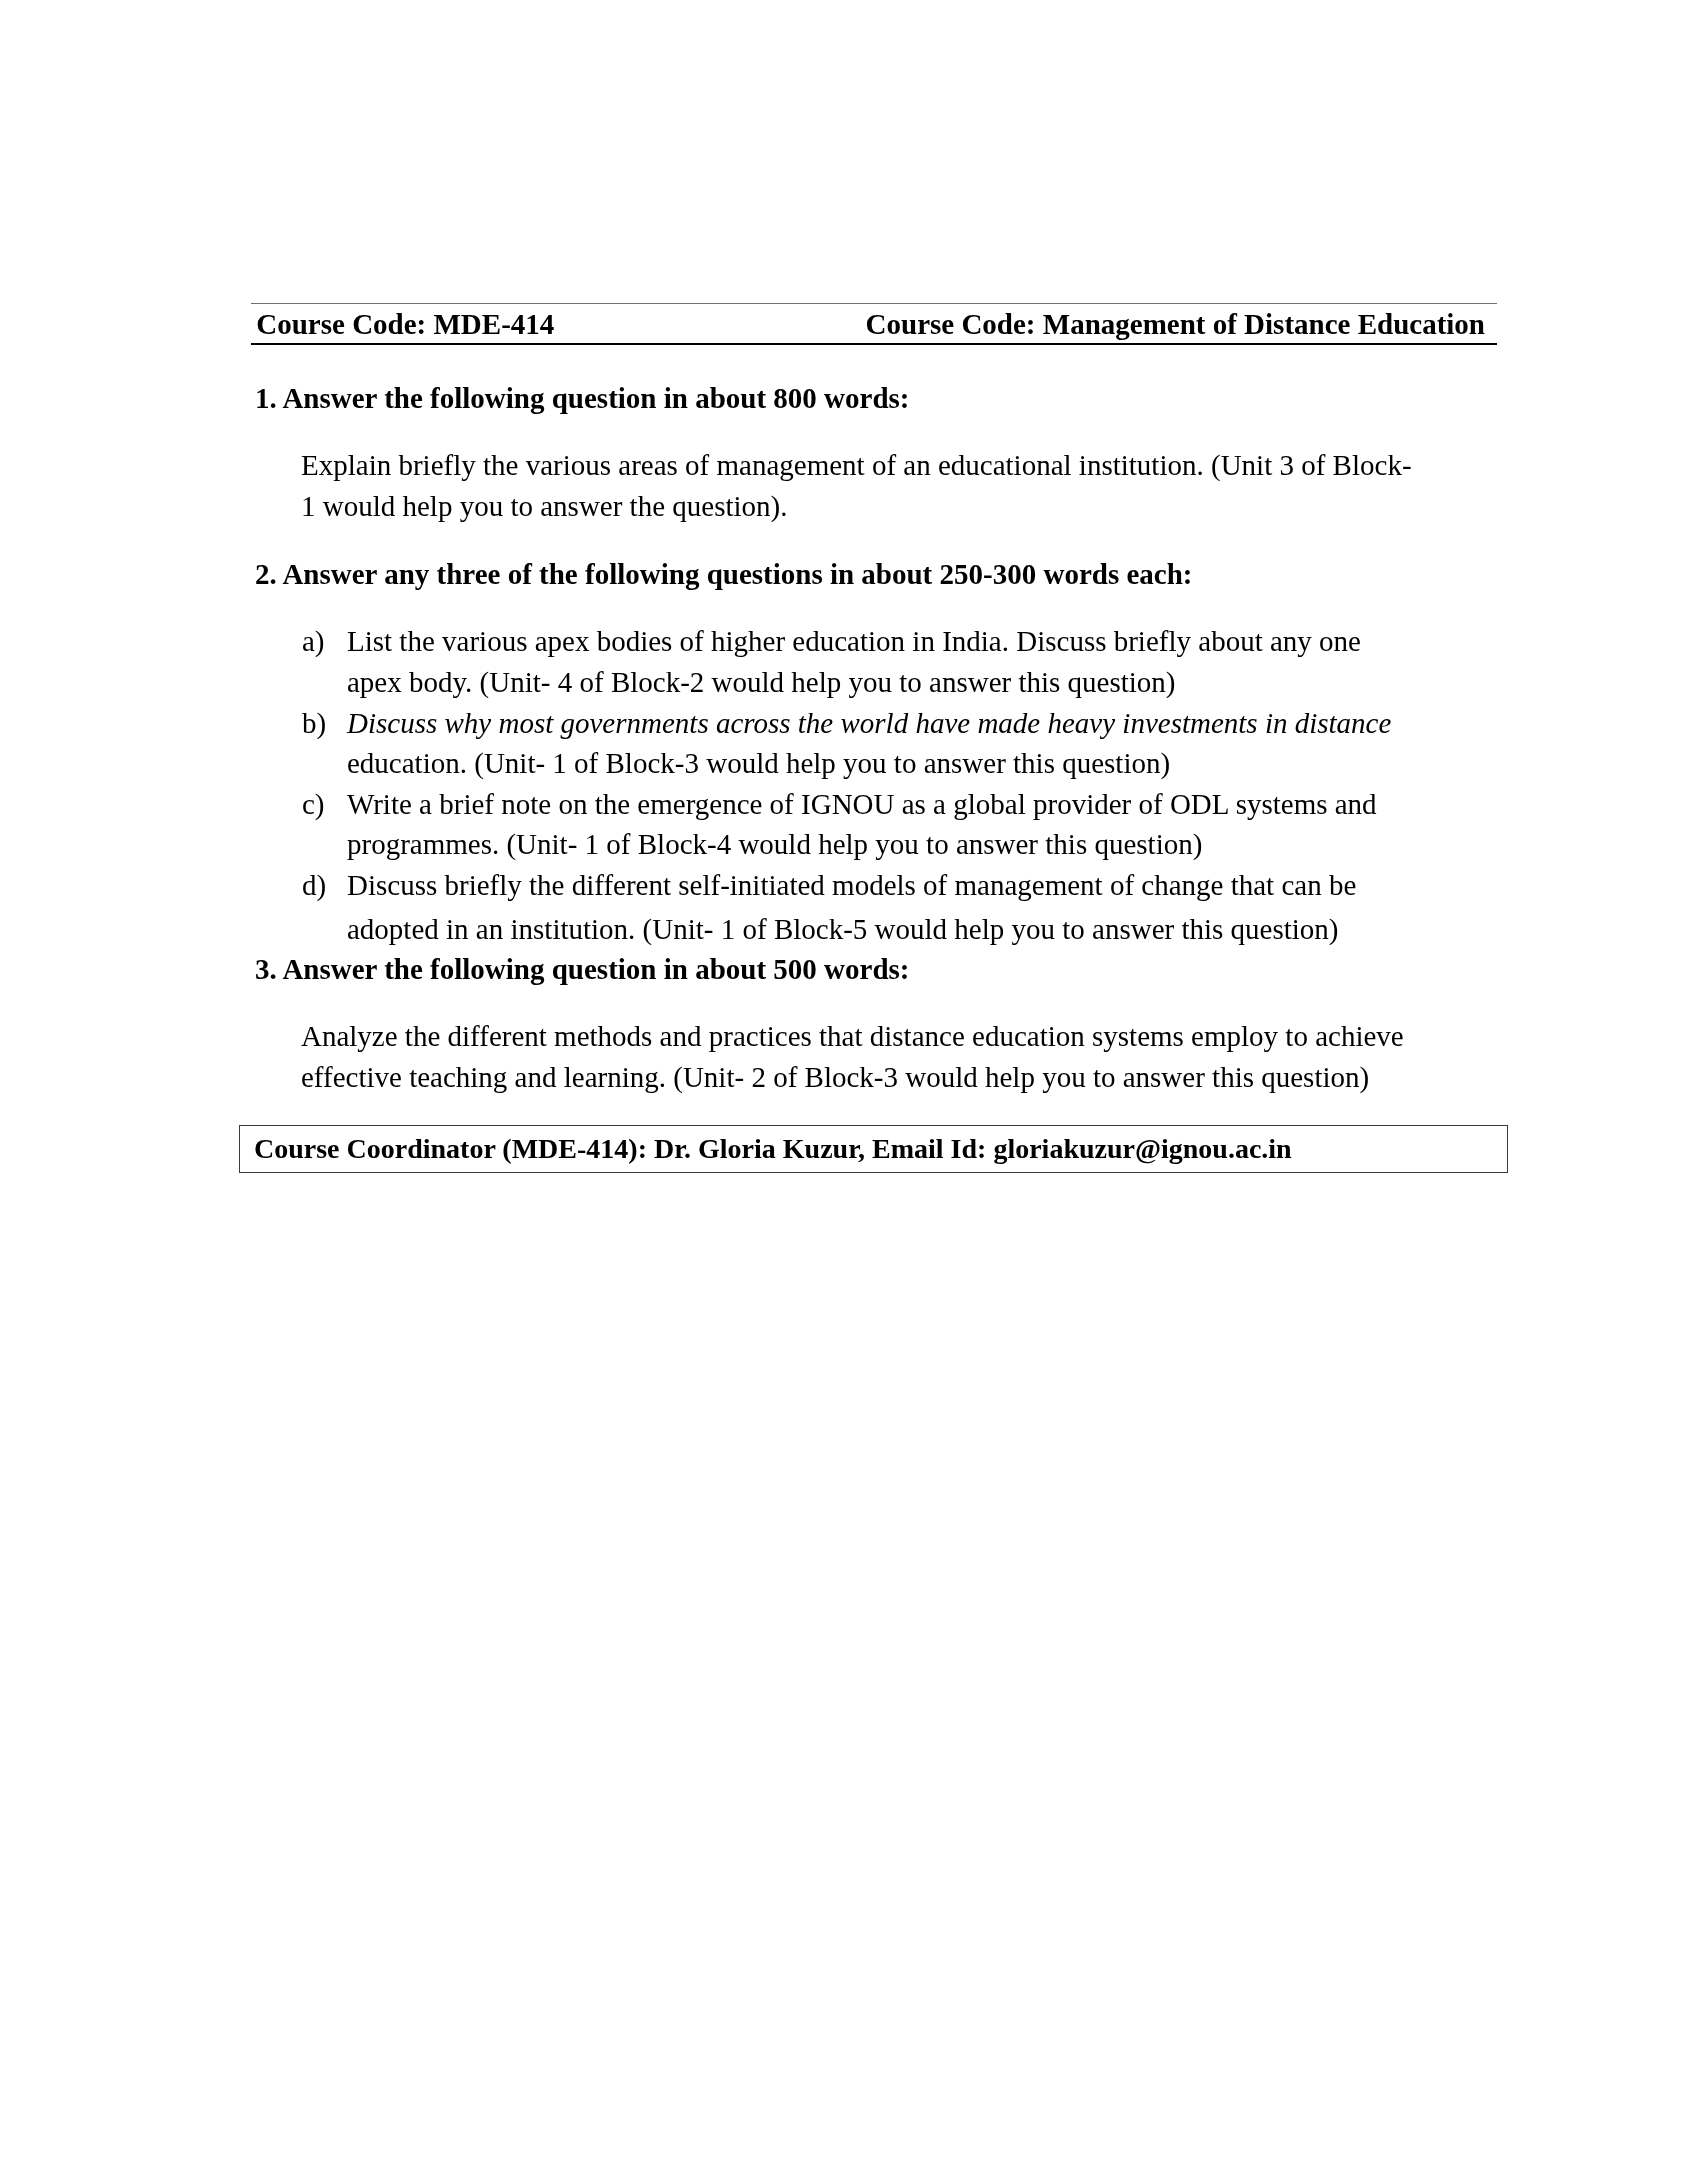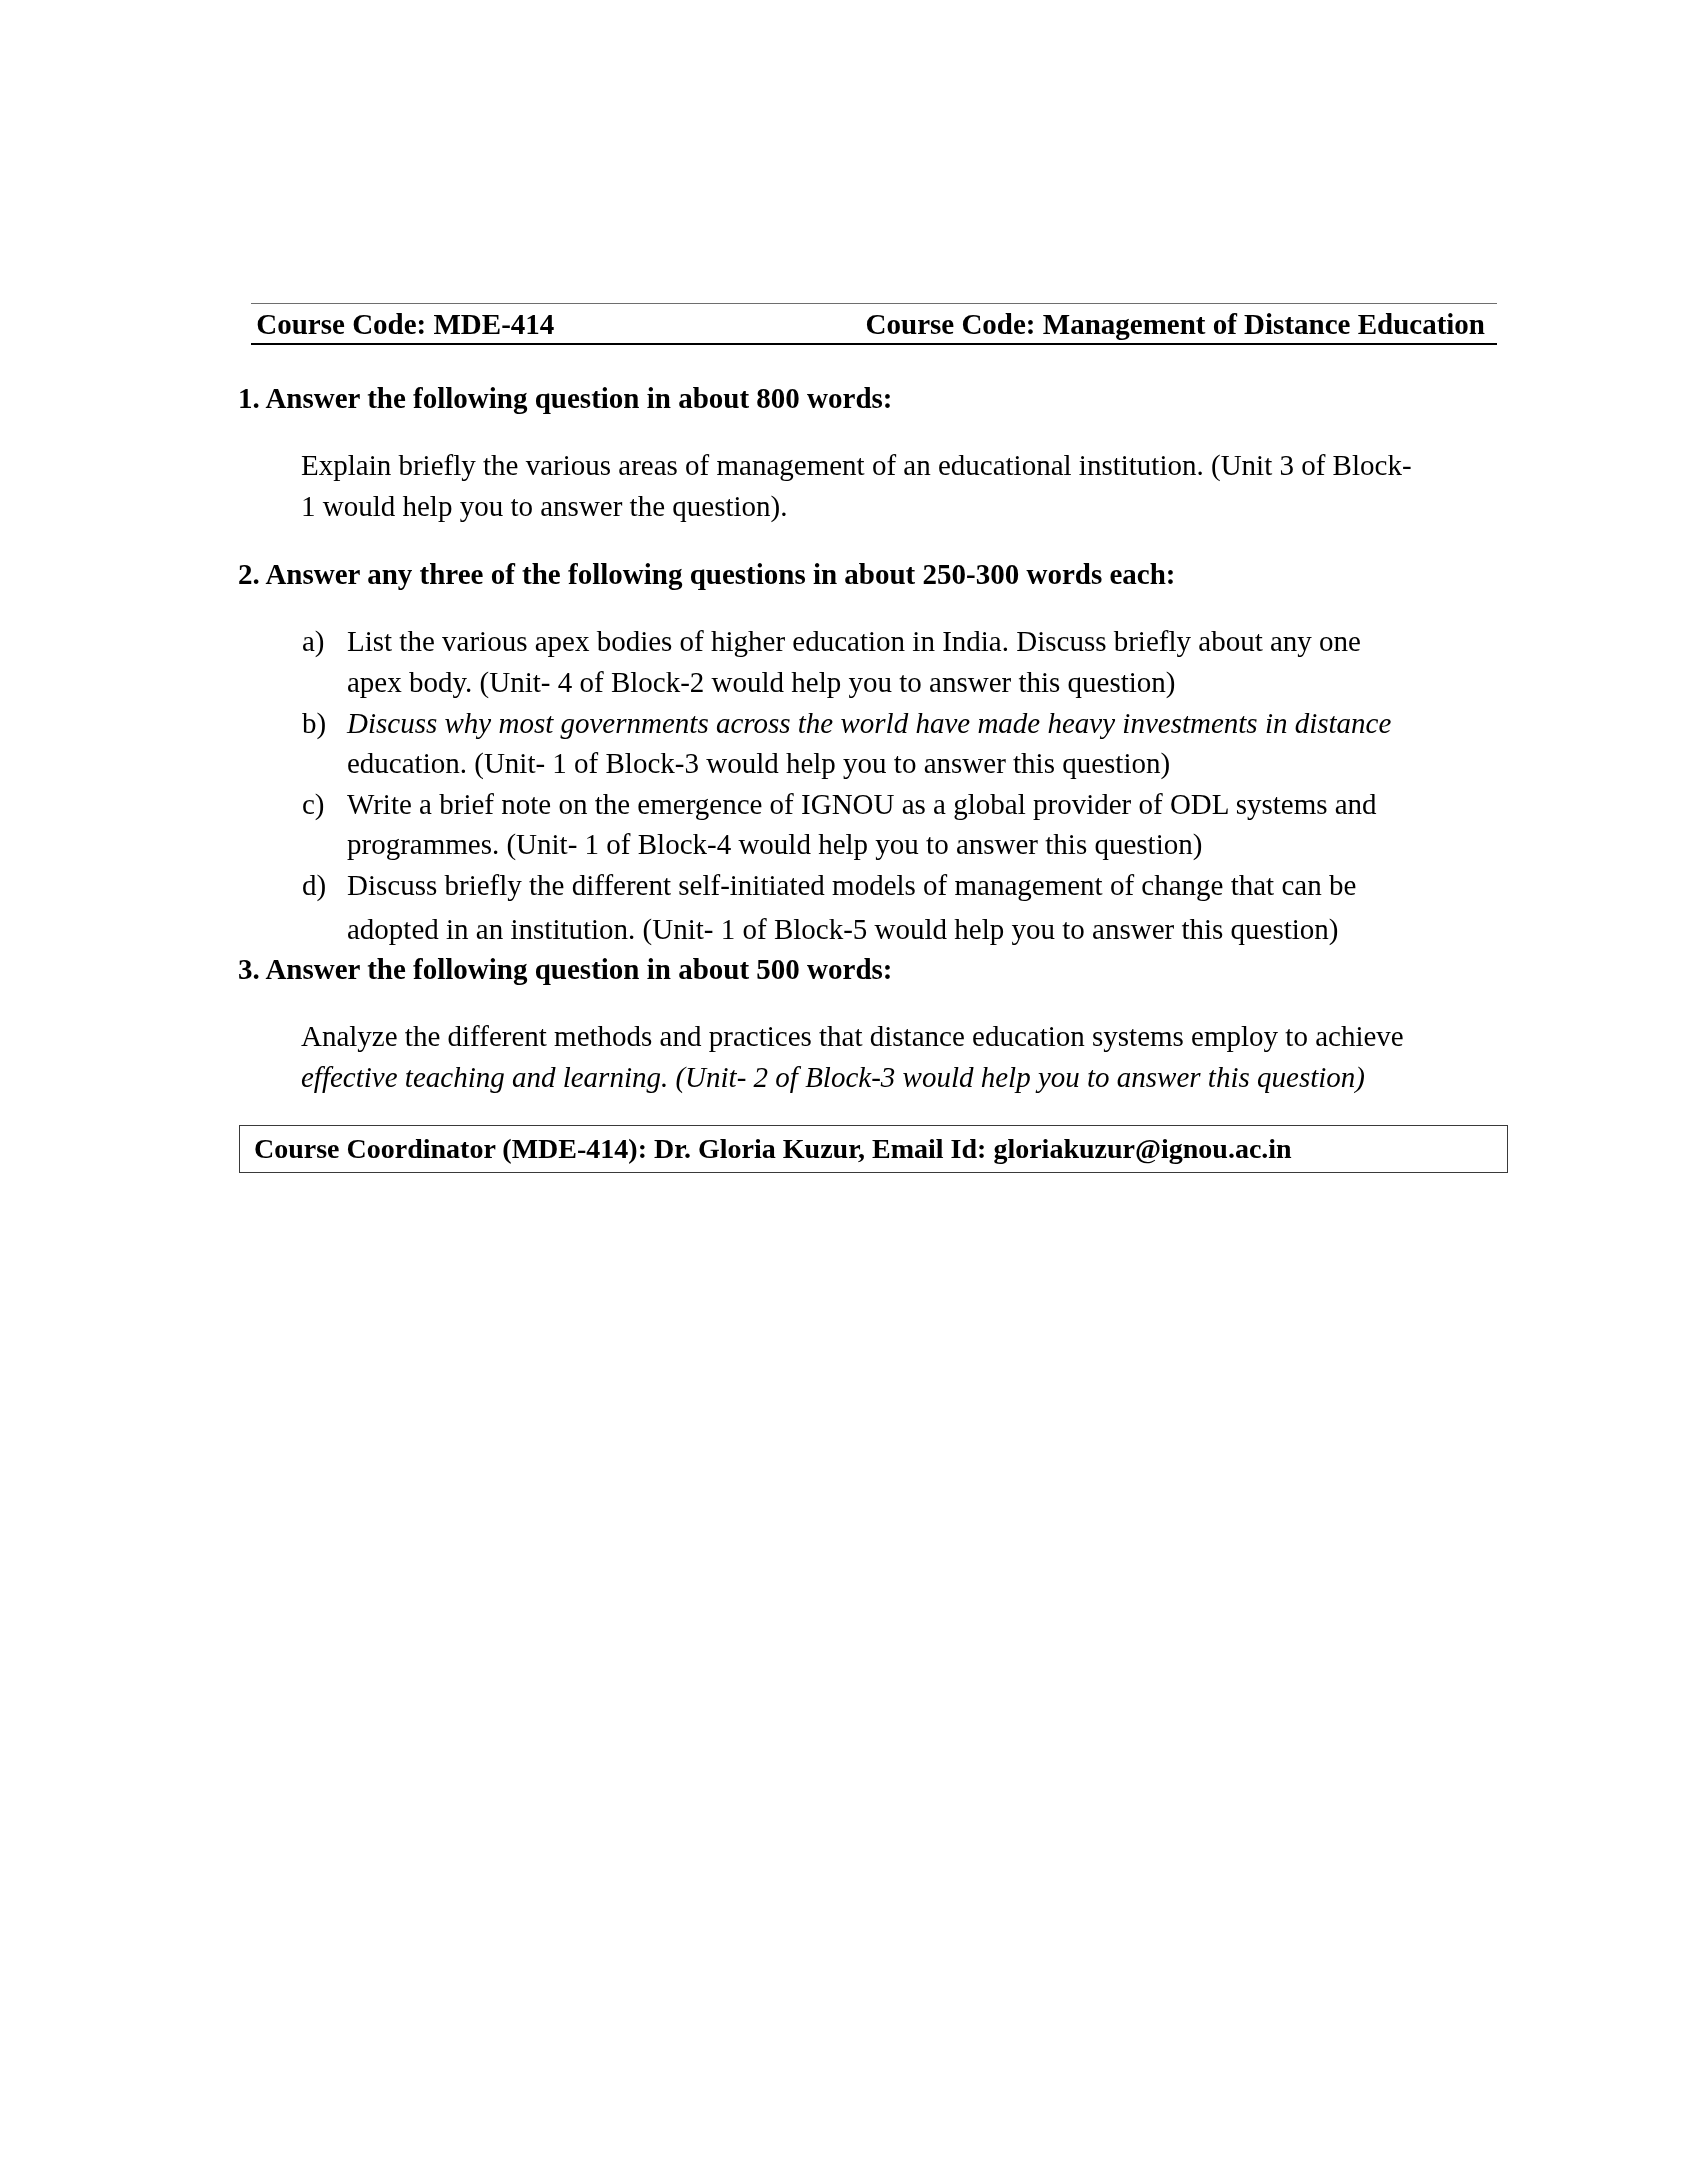--- a/index.html
+++ b/index.html
@@ -43,21 +43,21 @@
     .header .name { right: 12px; }
 
     .line {
       position: absolute;
       font-size: 29px;
       line-height: 33px;
       white-space: nowrap;
     }
 
     
-    .h { left: 238px; font-weight: bold; }
+    .h { left: 255px; font-weight: bold; }
     
     .p { left: 301px; }
     
     .marker { left: 302px; }
     .li { left: 347px; }
 
     .coord-box {
       position: absolute;
       left: 239px;
       top: 1125px;
@@ -114,20 +114,20 @@
 
     <div>
       <div class="line marker" style="top:869px;">d)</div>
       <div class="line li" style="top:869px;">Discuss briefly the different self-initiated models of management of change that can be</div>
       <div class="line li" style="top:913px;">adopted in an institution. (Unit- 1 of Block-5 would help you to answer this question)</div>
     </div>
   </div>
 
   <div class="line h" style="top:953px;">3. Answer the following question in about 500 words:</div>
   <div class="line p" style="top:1020px;">Analyze the different methods and practices that distance education systems employ to achieve</div>
-  <div class="line p" style="top:1061px;font-style:italic;">effective teaching and learning. (Unit- 2 of Block-3 would help you to answer this question)</div>
+  <div class="line p" style="top:1061px;">effective teaching and learning. (Unit- 2 of Block-3 would help you to answer this question)</div>
 
   <div class="coord-box">
     <span class="txt">Course Coordinator (MDE-414): Dr. Gloria Kuzur, Email Id: gloriakuzur@ignou.ac.in</span>
   </div>
 
 </div>
 
 
 </body></html>

